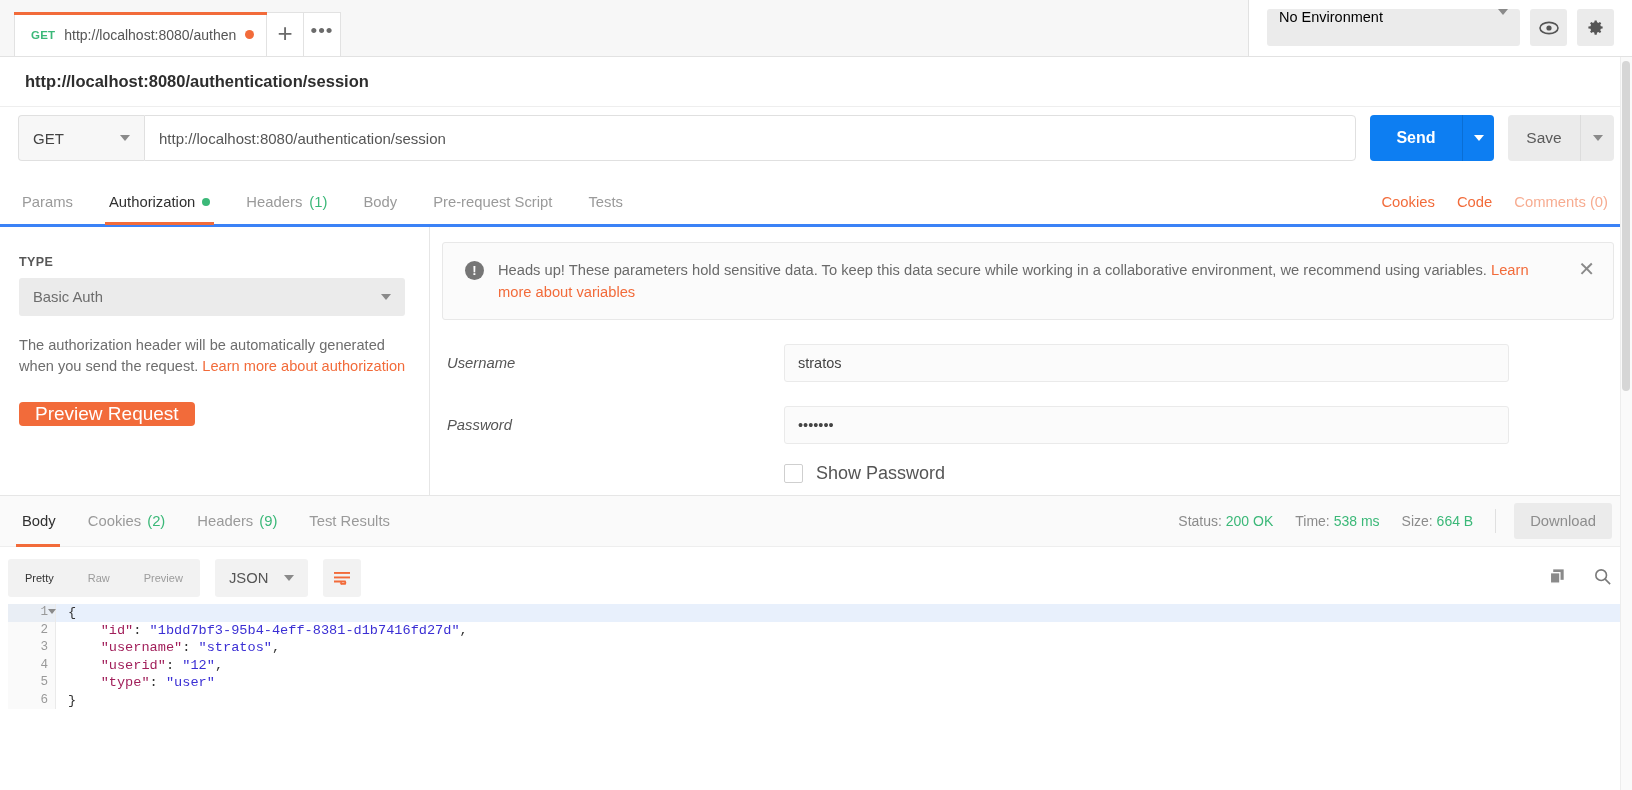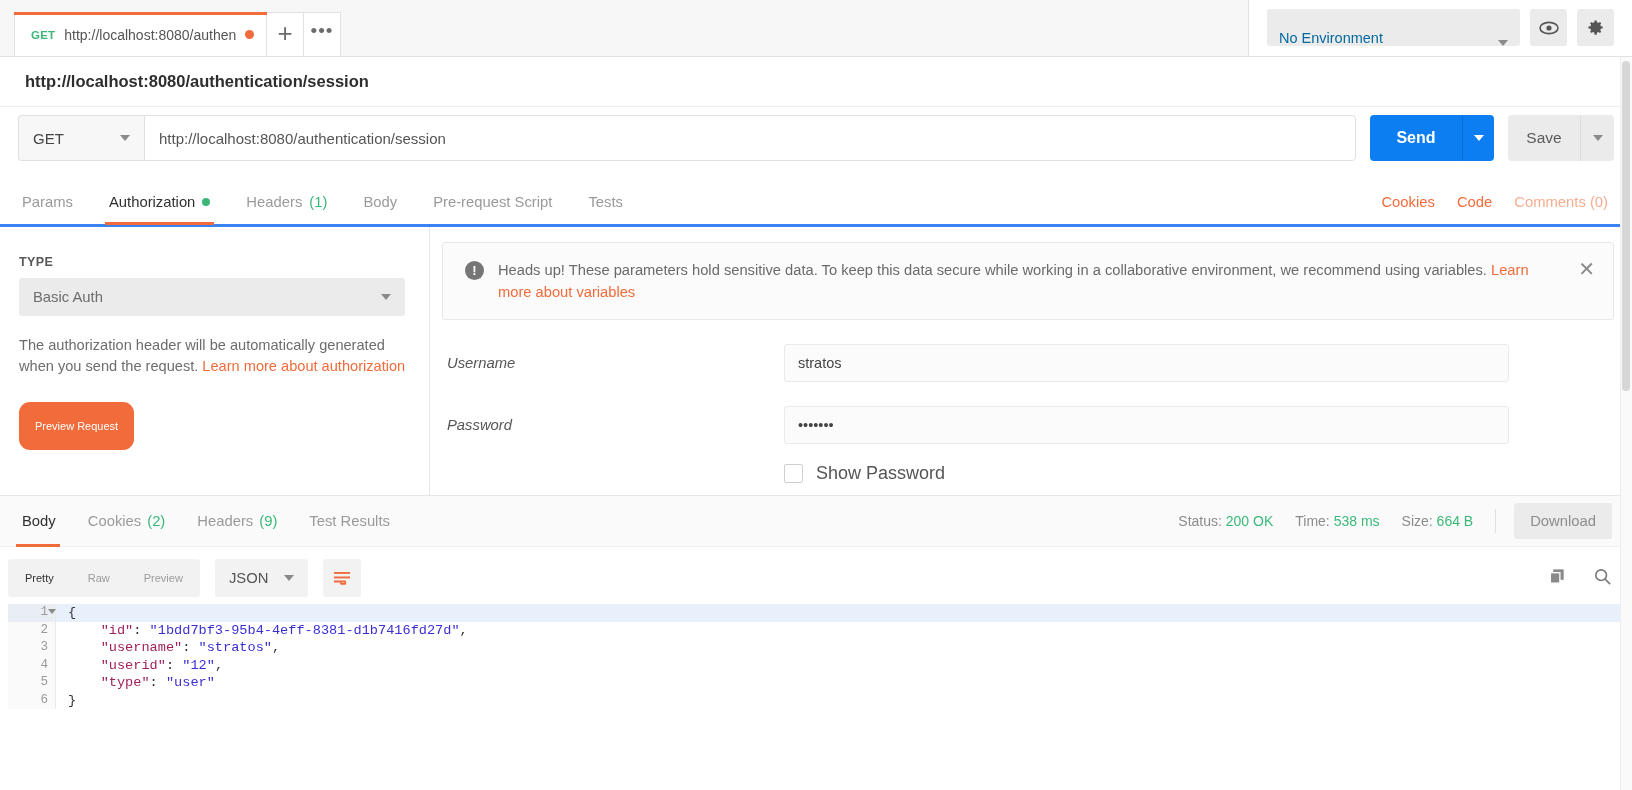--- a/index.html
+++ b/index.html
@@ -42,21 +42,21 @@
   }
   .tab-btn.plus { font-size:26px; font-weight:300; color:#6b6b6b; line-height:1; padding-bottom:3px; }
   .tab-btn.dots { font-size:19px; letter-spacing:1px; color:#6b6b6b; padding-bottom:7px; }
   .tabbar-spacer { flex:1 1 auto; }
   .env-zone {
     height:57px; display:flex; align-items:center; gap:10px; padding:0 18px 0 18px;
     border-left:1px solid #e2e2e2; background:#fff;
   }
   .env-select {
     width:253px; height:37px; background:#ebebeb; border:none; border-radius:3px;
-    display:flex; align-items:flex-end; padding:0 12px; font-size:14.5px; color:#0369a1;
+    display:flex; align-items:flex-start; padding:0 12px; font-size:14.5px; color:#000000;
     cursor:pointer; justify-content:space-between;
   }
   .caret { width:0;height:0;border-left:5px solid transparent;border-right:5px solid transparent;
            border-top:6px solid #8a8a8a; }
   .icon-btn {
     width:37px;height:37px;background:#ebebeb;border-radius:3px;
     display:flex;align-items:center;justify-content:center;cursor:pointer;
   }
 
   
@@ -127,22 +127,22 @@
   }
   .type-label { font-size:12.5px; font-weight:bold; color:#575757; letter-spacing:.4px; margin-bottom:9px; }
   .type-select {
     width:386px; height:38px; background:#ebebeb; border-radius:3px; display:flex;
     align-items:center; justify-content:space-between; padding:0 14px; font-size:14.8px;
     color:#6d6d6d; cursor:pointer;
   }
   .auth-help { margin-top:19px; font-size:14.6px; line-height:1.47; color:#6d6d6d; width:390px; }
   .auth-help a { color:#f26b3a; text-decoration:none; cursor:pointer; }
   .preview-btn {
-    margin-top:24px; height:48px; padding:0 16px; background:#f26b3a; color:#fff;
-    font-size:11px; border:none; border-radius:11px; cursor:pointer;
+    margin-top:24px; height:24px; padding:0 16px; background:#f26b3a; color:#fff;
+    font-size:19px; border:none; border-radius:4px; cursor:pointer;
     font-family:"Liberation Sans", sans-serif;
   }
 
   .auth-right { position:absolute; top:227px; left:430px; width:1202px; height:268px; background:#fff; padding:15px 18px 0 12px; }
   .notice {
     position:relative; border:1px solid #e8e8e8; border-radius:3px; background:#fbfbfb;
     padding:16px 52px 16px 22px; display:flex; gap:14px; align-items:flex-start;
   }
   .notice-icon {
     flex:0 0 auto; width:19px;height:19px;border-radius:50%;background:#767676;color:#fff;

